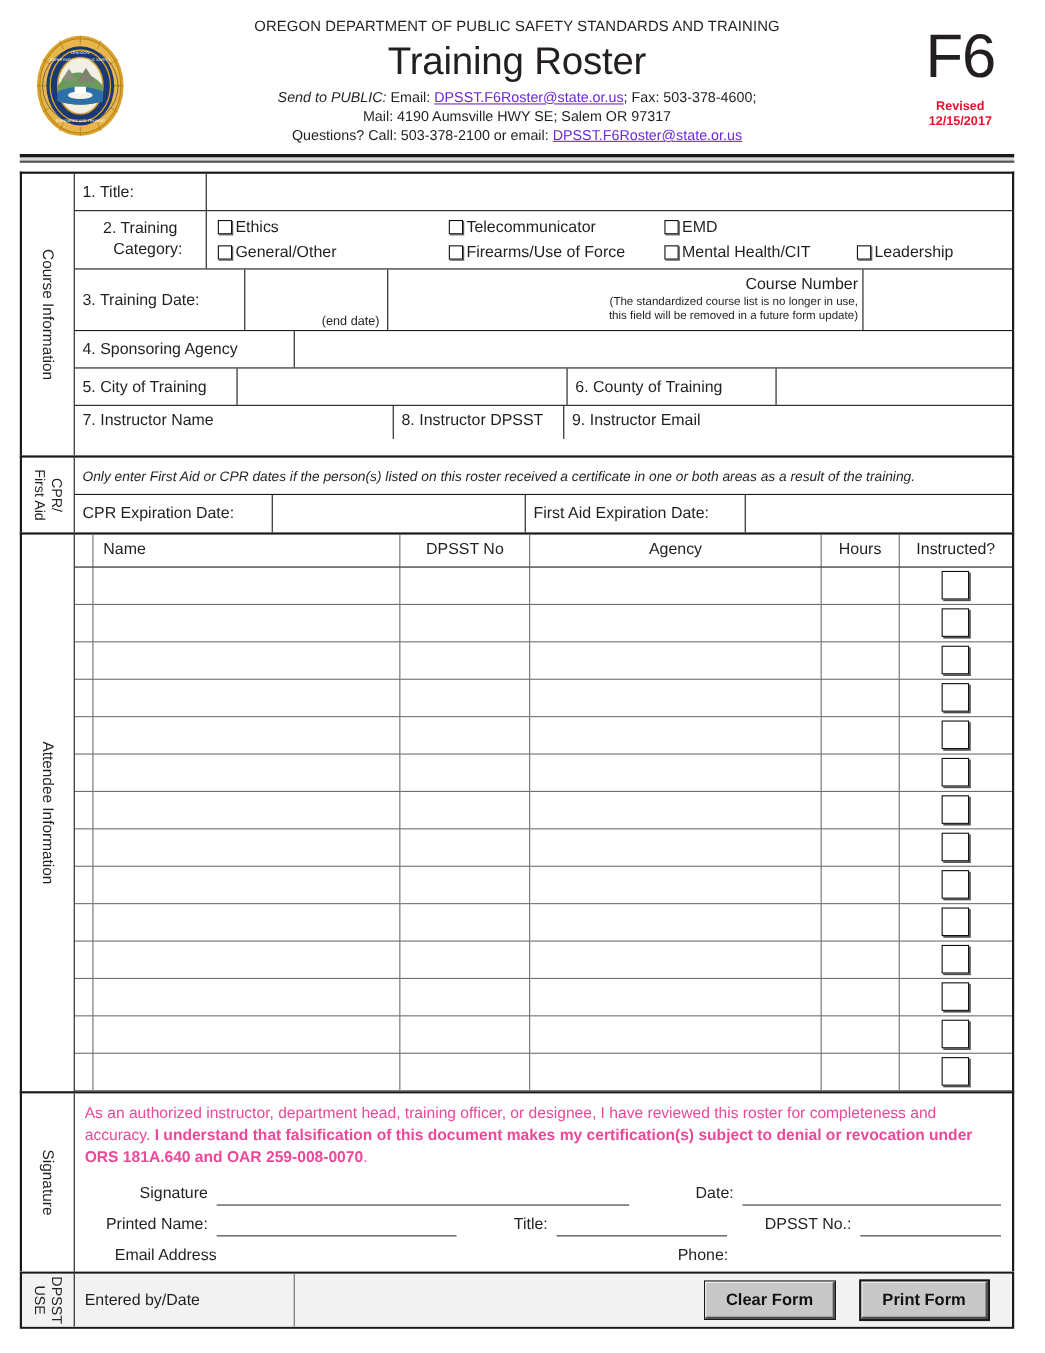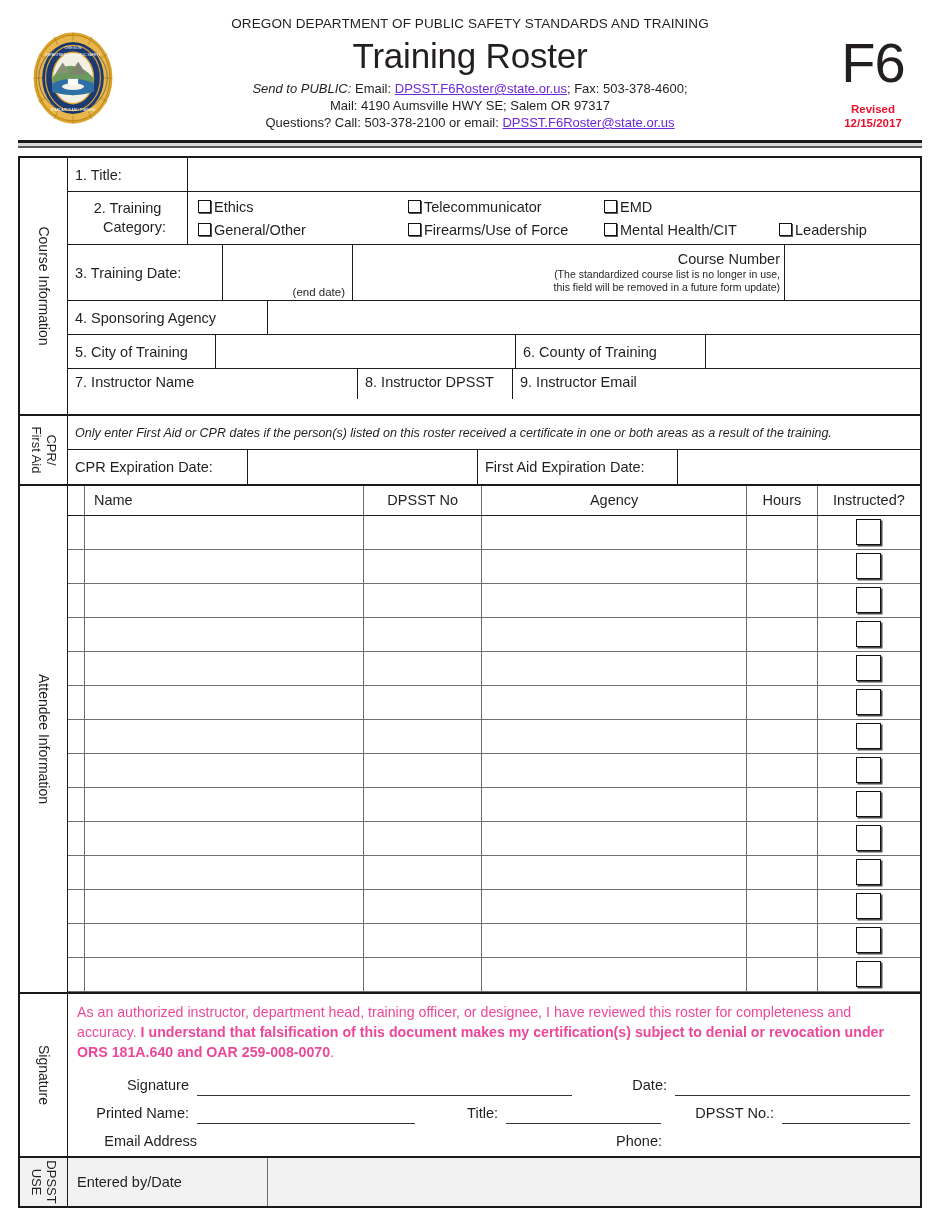--- a/index.html
+++ b/index.html
@@ -52,21 +52,21 @@
   }
   .send-line .ital { font-style: italic; }
   .mail-line { font-size: 13px; line-height: 17px; }
   .q-line { font-size: 13px; line-height: 17px; white-space: nowrap; }
   .mailto {
     color: #6d28d9;
     text-decoration: underline;
   }
   .hdr-right {
     position: absolute;
-    right: 12px; top: 34px;
+    right: 12px; top: 22px;
     width: 130px;
     text-align: center;
   }
   .form-code {
     font-size: 56px;
     line-height: 58px;
     color: #231f20;
     letter-spacing: -1px;
   }
   .revised {
@@ -705,17 +705,21 @@
   <div class="sect last">
     <div class="sidebar" style="background:#f2f2f2;">
       <div class="side-label two">
         <span>DPSST</span><br>
         <span>USE</span>
       </div>
     </div>
     <div class="sect-body">
       <div class="dpsst-row">
         <div class="c-entered">Entered by/Date</div>
+        <div class="c-btns">
+          <button class="btn clear">Clear Form</button>
+          <button class="btn print">Print Form</button>
+        </div>
       </div>
     </div>
   </div>
 
 </div>
 
 </body></html>

